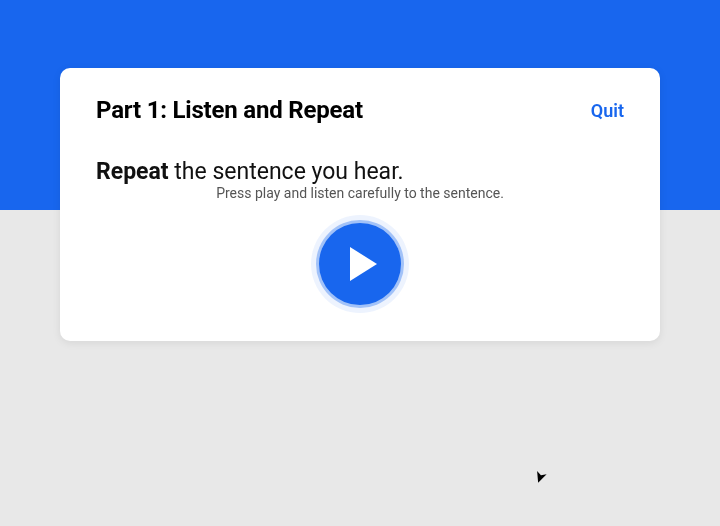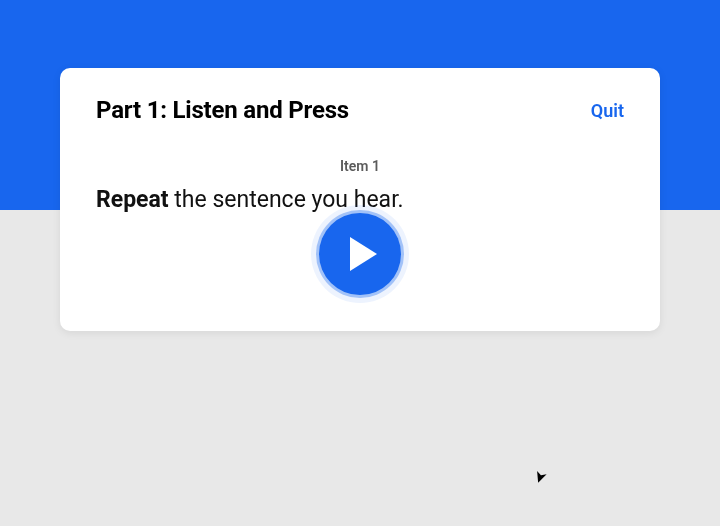--- a/index.html
+++ b/index.html
@@ -118,30 +118,30 @@
       pointer-events: none;
     }
   </style>
 </head>
 <body>
 
 <div class="top-banner"></div>
 
 <div class="card">
   <div class="header-row">
-    <div class="header-title">Part 1: Listen and Press</div>
+    <div class="header-title">Part 1: Listen and Repeat</div>
     <div class="quit-link">Quit</div>
   </div>
 
-  <div class="item-label">Item 1</div>
 
   <div class="prompt-line">
     <span class="bold">Repeat</span><span> the sentence you hear.</span>
   </div>
 
+  <div class="instruction">Press play and listen carefully to the sentence.</div>
 
   <div class="play-button-wrap">
     <div class="play-button" aria-label="Play">
       <div class="play-triangle"></div>
     </div>
   </div>
 </div>
 
 <div class="cursor" style="transform: rotate(110deg);">➤</div>
 

